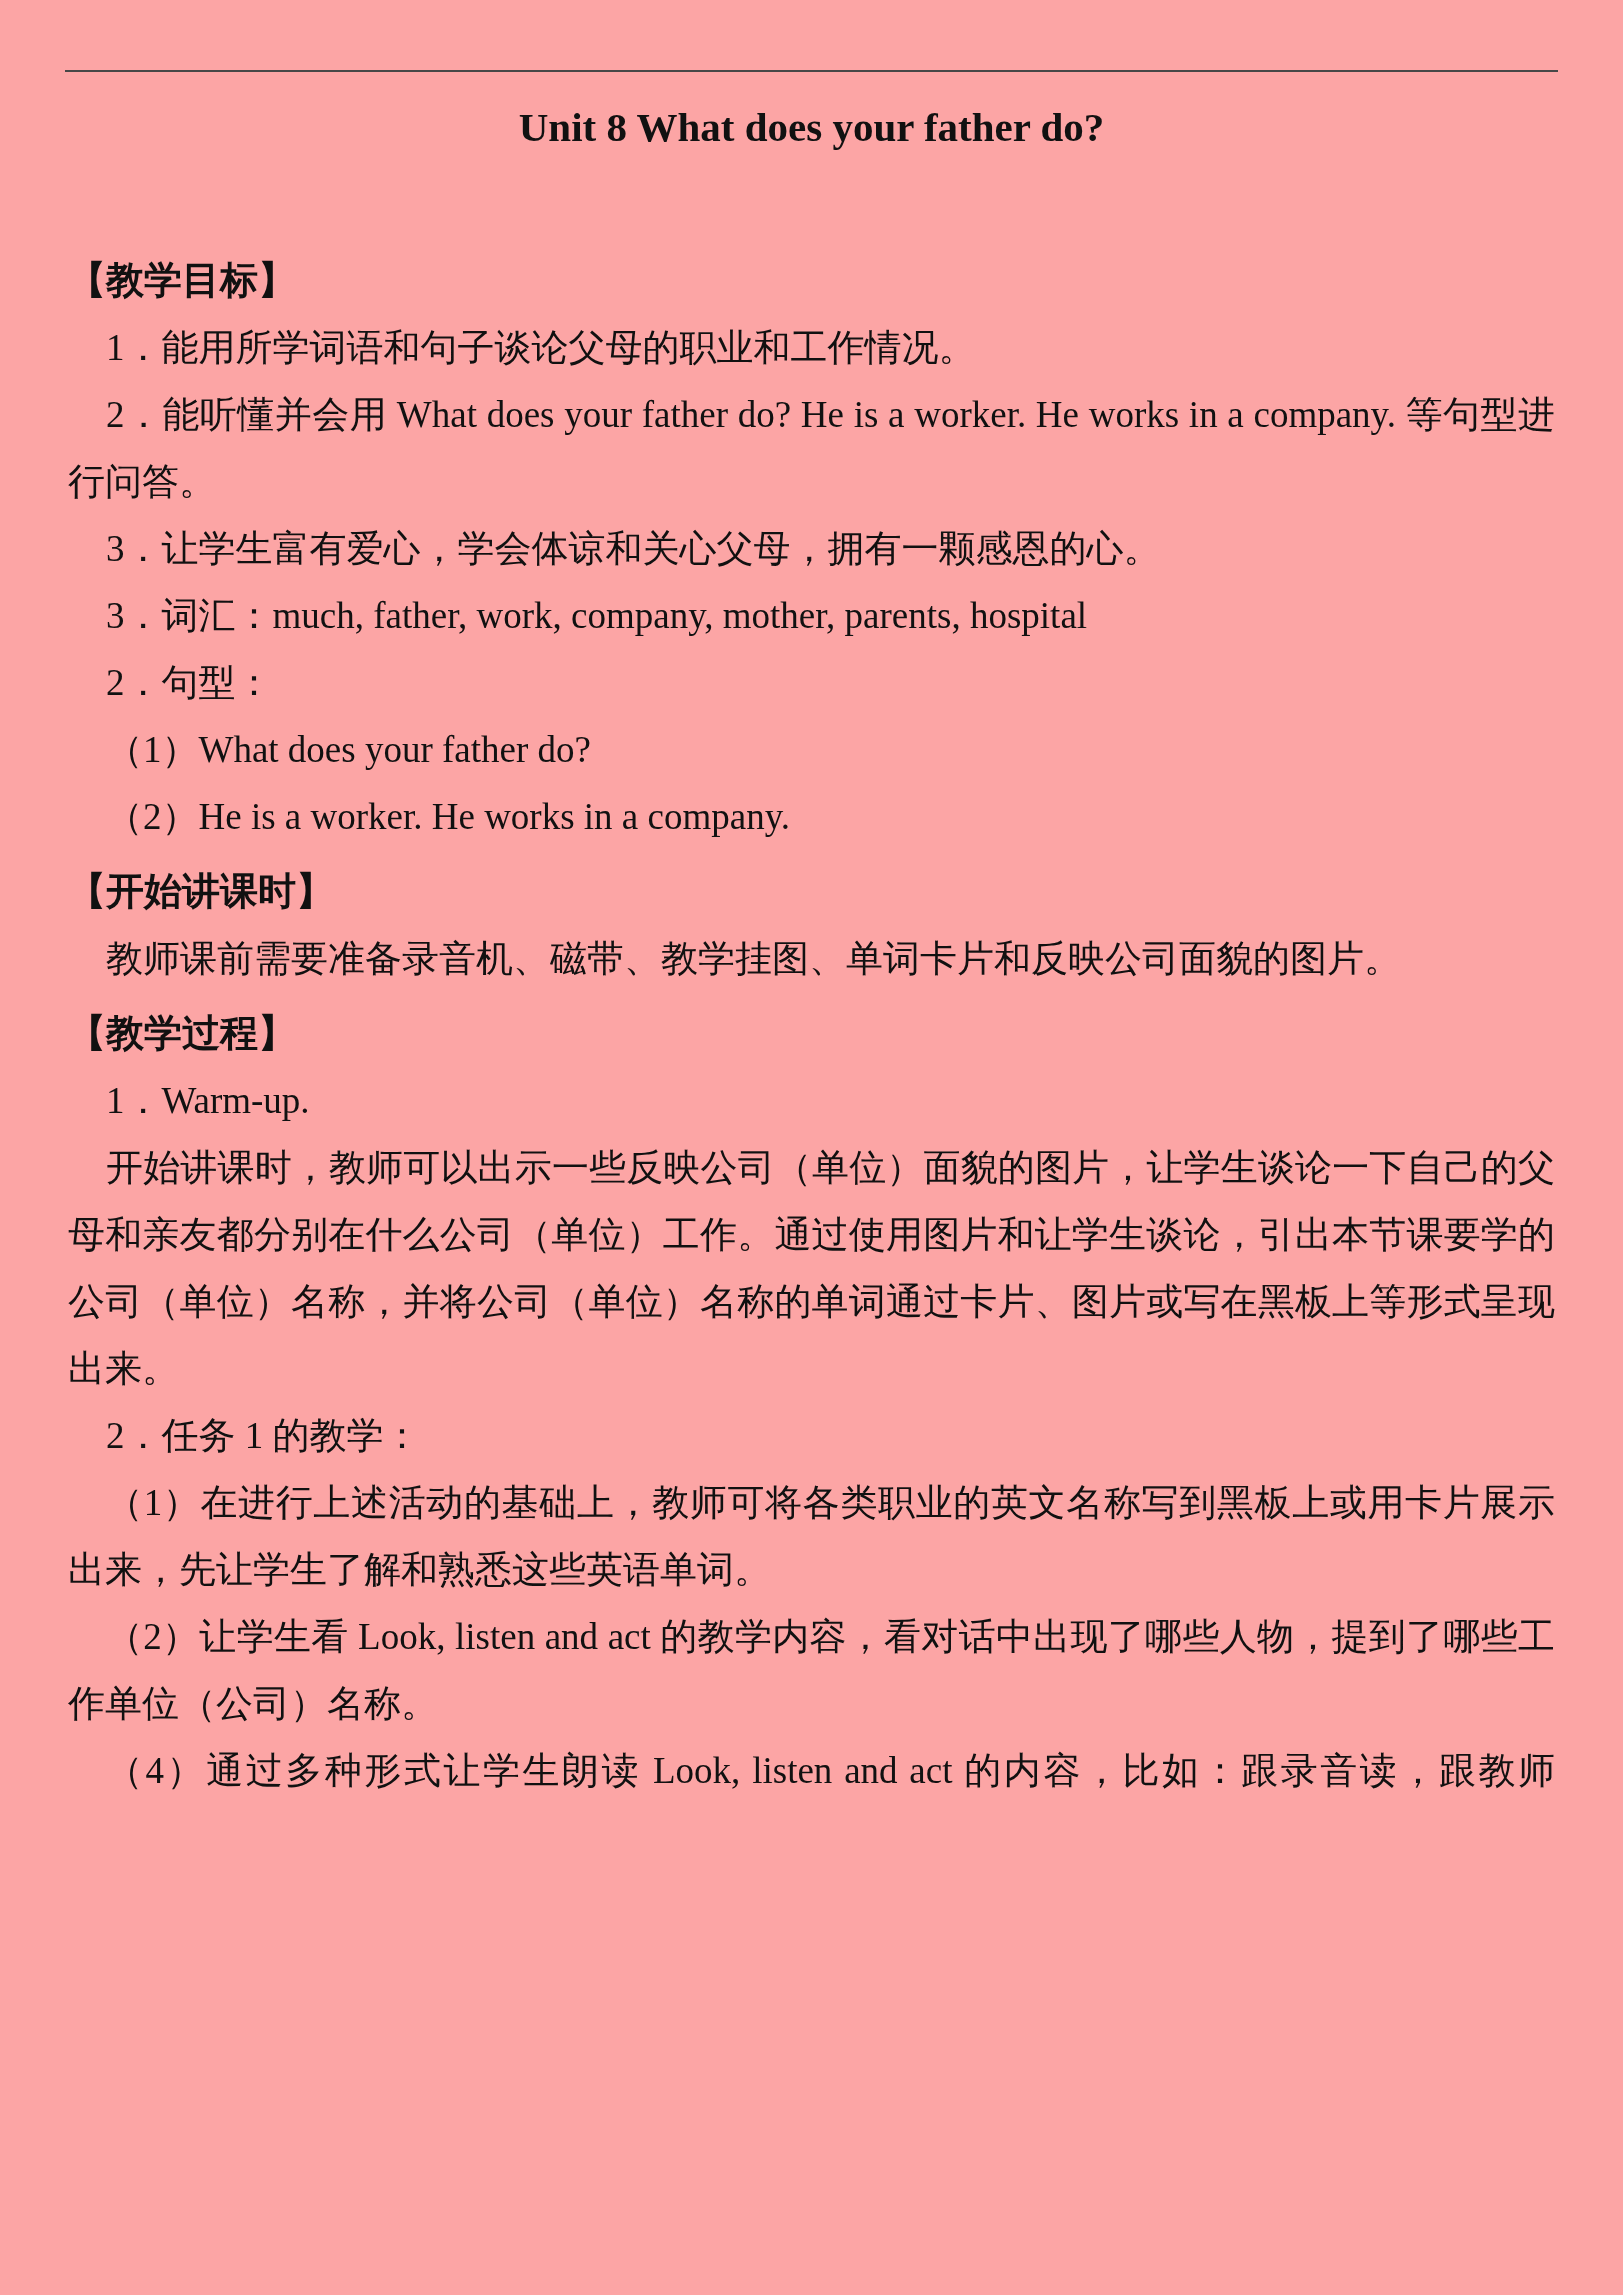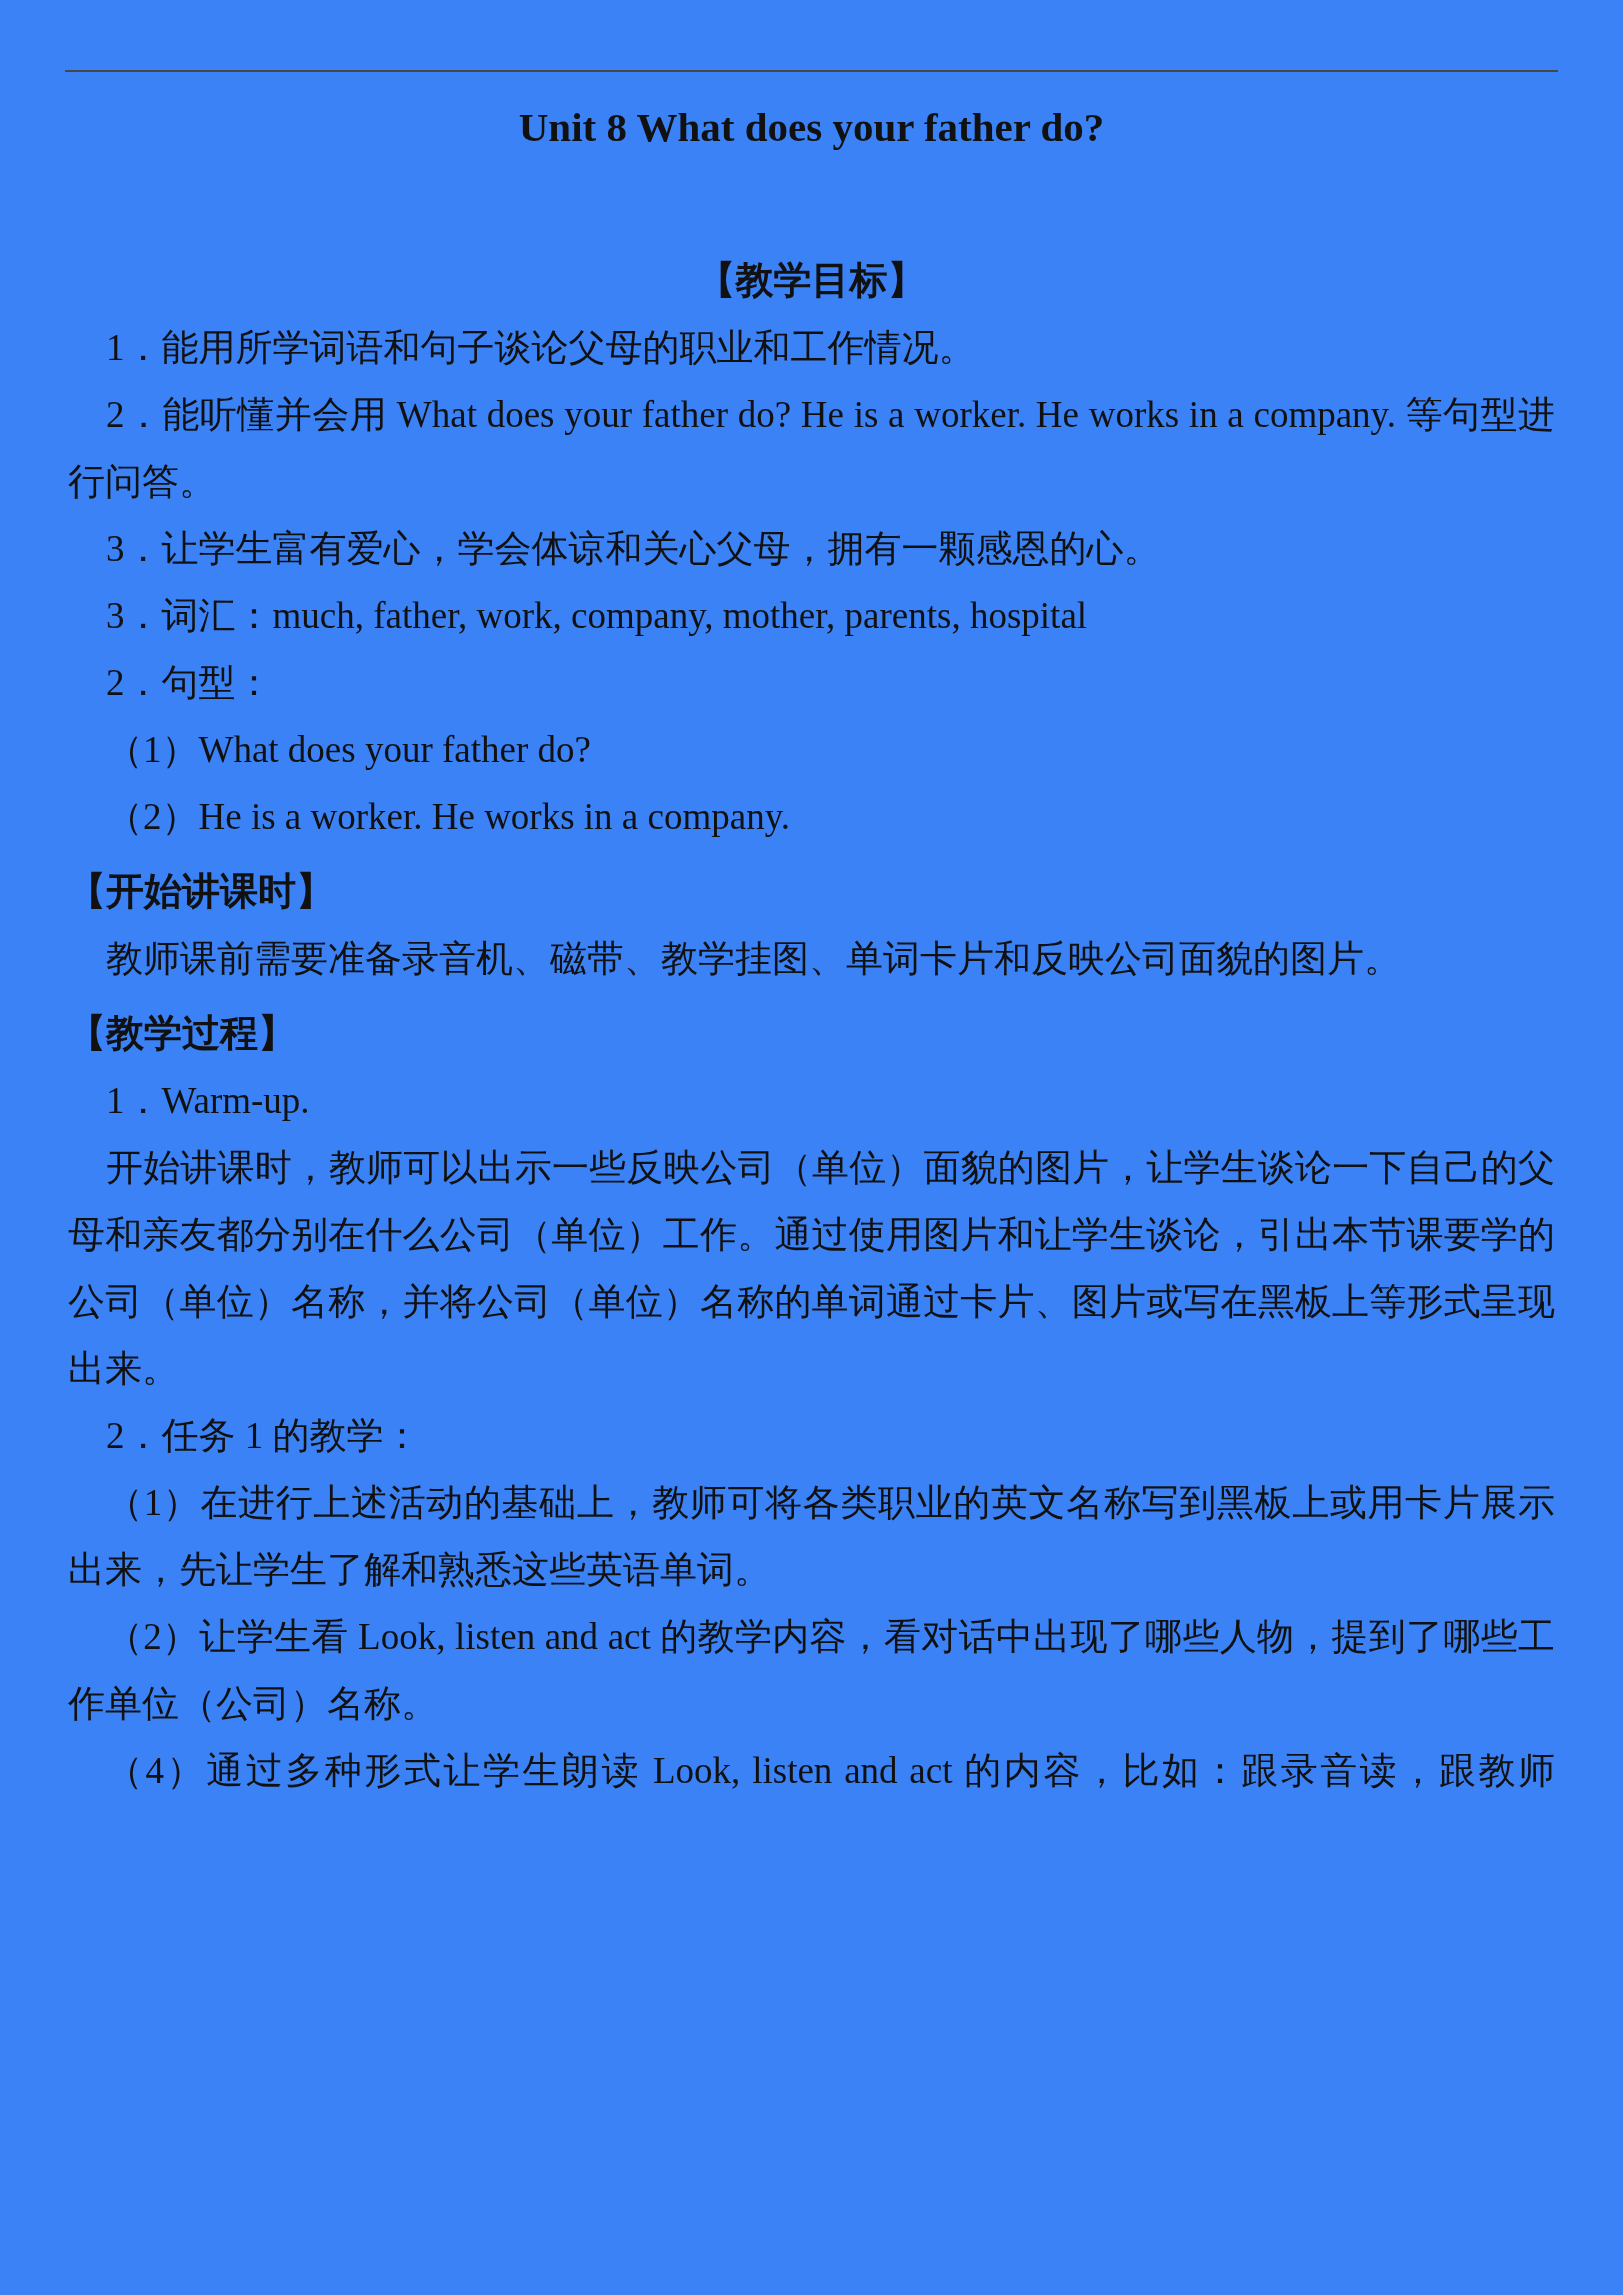--- a/index.html
+++ b/index.html
@@ -10,21 +10,21 @@
   body {
     width: 1623px;
     height: 2295px;
   }
   .page {
     position: relative;
     width: 1623px;
     height: 2295px;
     box-sizing: border-box;
     padding: 70px 68px 0 68px;
-    background: #3b82f6;
+    background: #fca5a5;
     color: #111111;
     font-family: "Liberation Serif", "DejaVu Serif", serif;
     overflow: hidden;
   }
   .header-rule {
     height: 0;
     border-top: 2px solid #474747;
     margin: 0 -3.4px;
   }
   .doc-title {
@@ -39,21 +39,20 @@
     margin: 0;
   }
   .section-heading {
     margin: 8.2px 0 0 0;
     font-size: 38px;
     line-height: 67px;
     font-weight: bold;
   }
   .section.first .section-heading {
     margin-top: 93px;
-    text-align: center;
   }
   .para {
     margin: 0;
     font-size: 37px;
     line-height: 67px;
     text-align: justify;
     text-indent: 38px;
     word-break: normal;
   }
   .para.justify-last {

